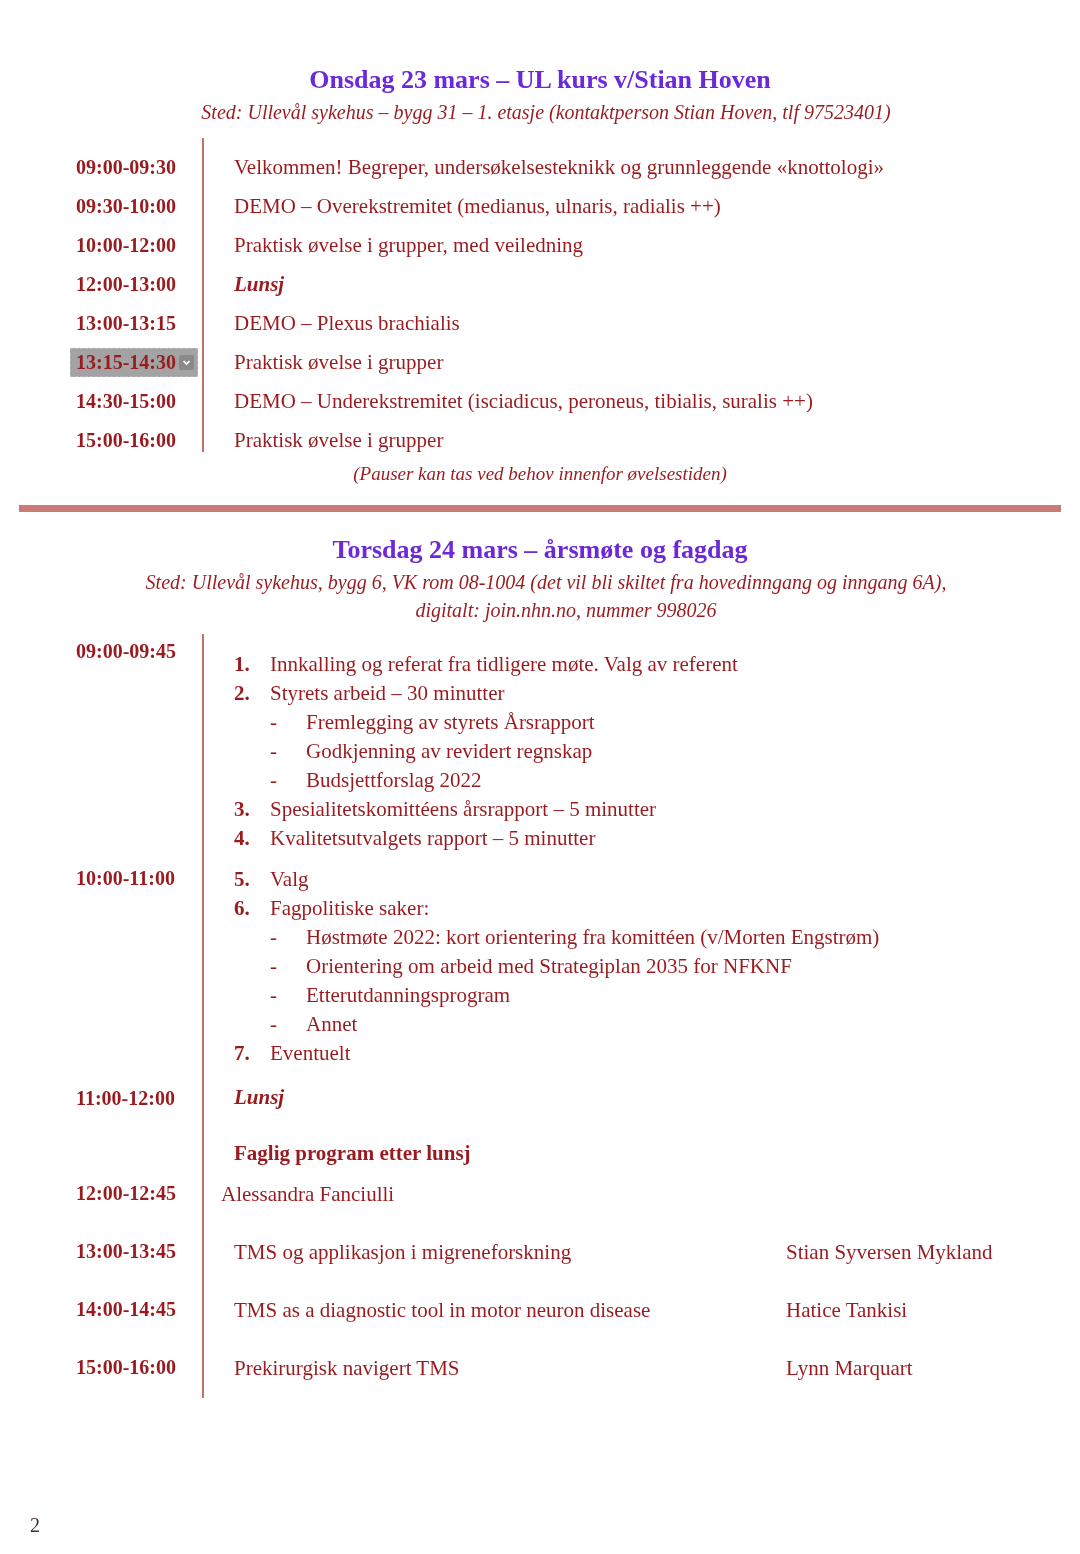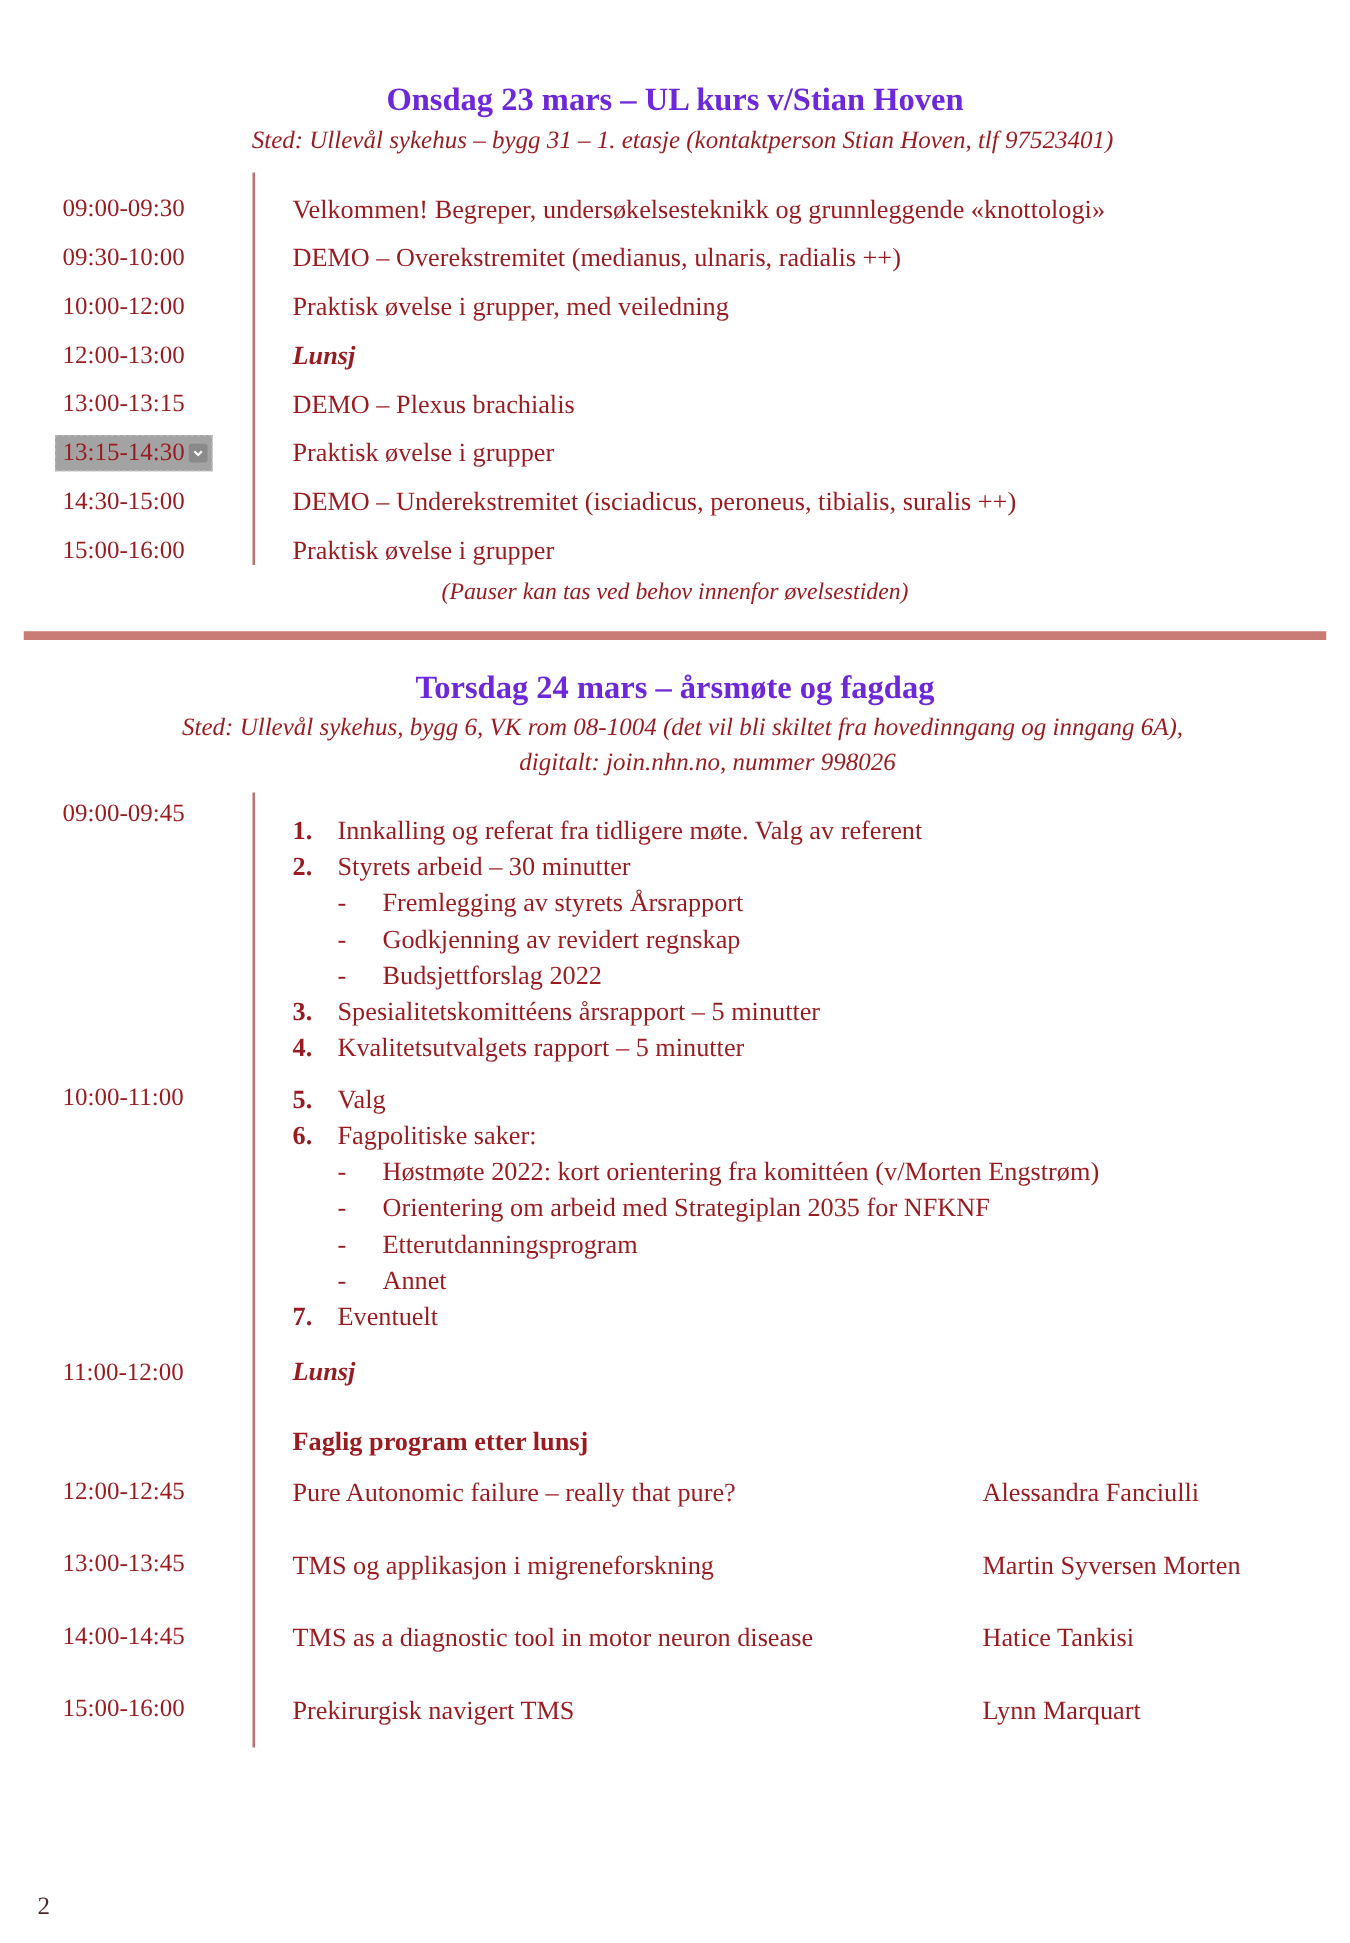--- a/index.html
+++ b/index.html
@@ -34,22 +34,22 @@
   .vrule {
     position: absolute; left: 202px; width: 2px;
     background: #c4716e;
   }
   .vrule1 { top: -10px; bottom: 8px; }
   .vrule2 { top: -4px; bottom: 16px; }
 
   .s1row { display: flex; align-items: center; height: 39px; }
   .timecell {
     width: 221px; box-sizing: border-box;
-    padding-left: 50px; flex: none;
-    font-weight: 400; font-size: 20px;
+    padding-left: 76px; flex: none;
+    font-weight: 700; font-size: 20px;
     white-space: nowrap;
   }
   .desc { padding-left: 13px; font-size: 21px; white-space: nowrap; }
   .lunch { font-weight: 700; font-style: italic; }
 
   
   .ccbox {
     display: inline-flex; align-items: center; gap: 3px;
     border: 1px dashed #b9b9b9;
     padding: 2px 3px 2px 5px;
@@ -248,27 +248,26 @@
     </div>
 
     <div class="block program-heading-row">
       <div class="timecell"></div>
       <div class="program-heading">Faglig program etter lunsj</div>
     </div>
 
     <div class="talks">
       <div class="talkrow">
         <div class="timecell">12:00-12:45</div>
-        <div class="talk-title">Pure Autonomic failure – really that pure?</div>
         <div class="talk-speaker">Alessandra Fanciulli</div>
       </div>
       <div class="talkrow">
         <div class="timecell">13:00-13:45</div>
         <div class="talk-title">TMS og applikasjon i migreneforskning</div>
-        <div class="talk-speaker">Martin Syversen Morten</div>
+        <div class="talk-speaker">Stian Syversen Mykland</div>
       </div>
       <div class="talkrow">
         <div class="timecell">14:00-14:45</div>
         <div class="talk-title">TMS as a diagnostic tool in motor neuron disease</div>
         <div class="talk-speaker">Hatice Tankisi</div>
       </div>
       <div class="talkrow">
         <div class="timecell">15:00-16:00</div>
         <div class="talk-title">Prekirurgisk navigert TMS</div>
         <div class="talk-speaker">Lynn Marquart</div>

